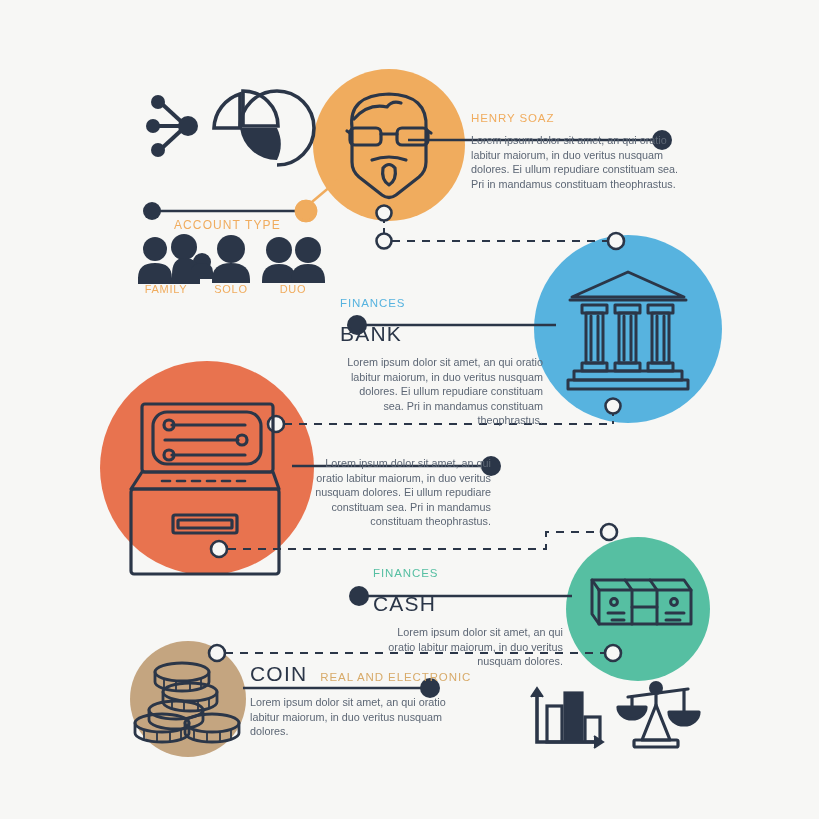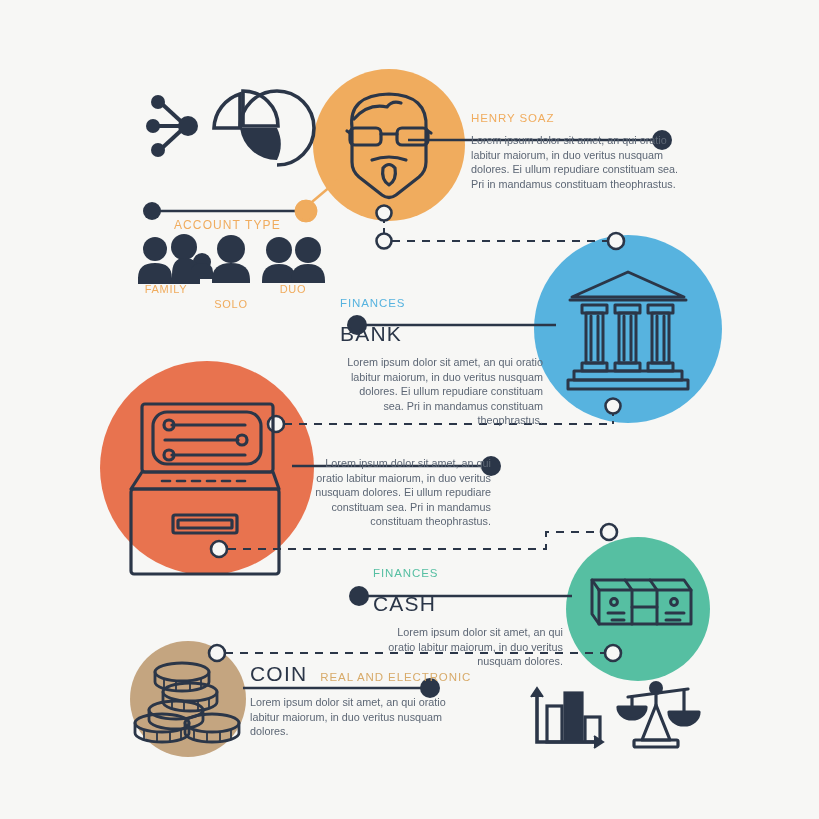--- a/index.html
+++ b/index.html
@@ -49,21 +49,21 @@
   #acct-type-label{
     position:absolute;left:174px;top:194px;
     font-size:12px;letter-spacing:1.1px;color:#f0ac5e;margin-top:24px;
   }
   
   .persona-label{
     position:absolute;font-size:11px;letter-spacing:0.7px;color:#f0ac5e;
     text-align:center;
   }
   #lbl-family{left:132px;top:283px;width:68px;}
-  #lbl-solo{left:202px;top:298px;width:58px;text-align:center;}
+  #lbl-solo{left:202px;top:283px;width:58px;text-align:center;}
   #lbl-duo{left:262px;top:283px;width:62px;}
 </style>
 </head>
 <body style="background: rgb(247, 247, 245);">
 
 <div id="stage">
 
   <svg class="svg-layer" viewBox="0 0 819 819">
     <defs>
       <clipPath id="clipAccount">

